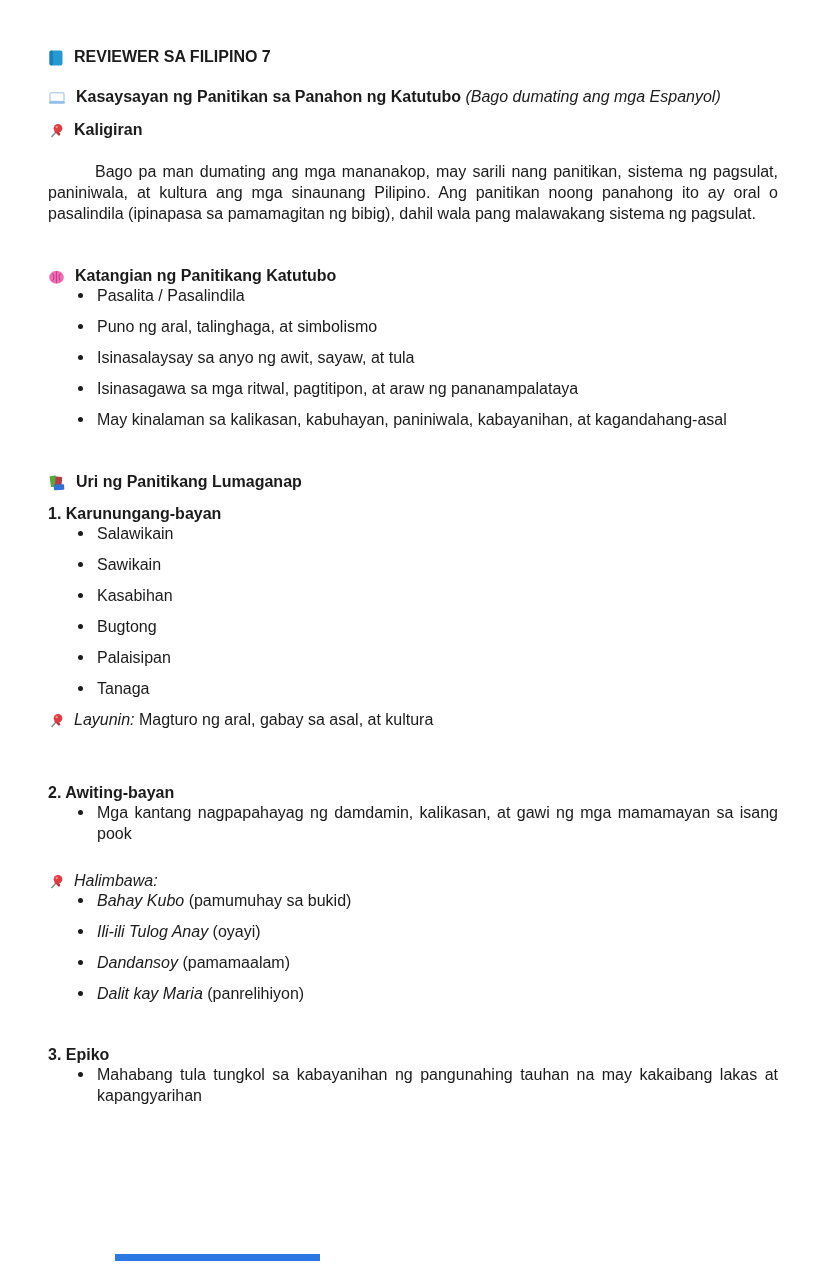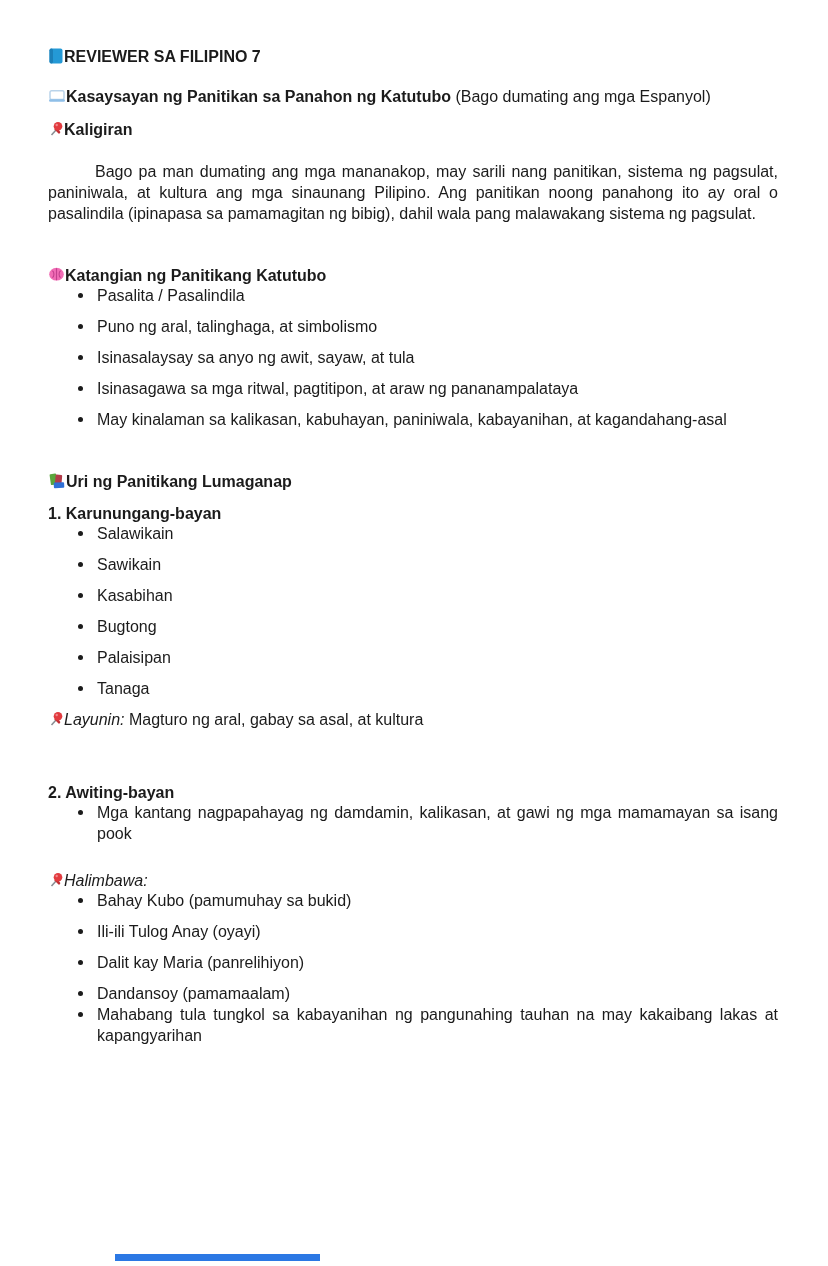--- a/index.html
+++ b/index.html
@@ -3,21 +3,21 @@
 <meta charset="utf-8">
 <style>
   html,body{margin:0;padding:0}
   body{
     width:828px;height:1266px;position:relative;overflow:hidden;
     background:#ffffff;color:#1b1b1b;
     font-family:"Liberation Sans",sans-serif;font-size:16px;line-height:21px;
   }
   .page{padding:48px 50px 0 48px}
 
-  .h-row{display:flex;align-items:flex-start;font-weight:bold;line-height:18px}
+  .h-row{display:flex;align-items:flex-end;gap:10px;font-weight:bold;line-height:18px}
   .h-row .ico{flex:0 0 auto;display:inline-flex}
 
   .m-subtitle{margin-top:22px}
   .m-kaligiran{margin-top:15px}
   .m-paragraph{margin-top:22px}
   .m-katangian{margin-top:43px}
   .m-list1{margin-top:14px}
   .m-uri{margin-top:43px}
   .m-s1title{margin-top:14px}
   .m-list2{margin-top:13px}
@@ -36,21 +36,21 @@
   ul.blist{margin:0;padding:0;list-style:none}
   ul.blist li{position:relative;padding-left:49px;margin-bottom:10px}
   ul.blist li:last-child{margin-bottom:0}
   ul.blist li::before{
     content:"";position:absolute;left:30px;top:8px;
     width:5px;height:5px;border-radius:50%;background:#1b1b1b;
   }
   li.just{text-align:justify}
 
   .note-label{font-style:italic;font-weight:normal}
-  .it{}
+  .it{font-style:italic}
 
   .bottom-bar{
     position:absolute;left:115px;top:1254px;width:205px;height:7px;
     background:#2b78e4;
   }
 </style>
 </head>
 <body>
 
 <div class="page">
@@ -153,23 +153,24 @@
         <circle cx="10" cy="5.3" r="4.3" fill="#e23b3f"></circle>
         <circle cx="8.7" cy="4" r="1.2" fill="#f08a8c"></circle>
       </svg>
     </span>
     <span class="note-label">Halimbawa:</span>
   </div>
 
   <ul class="blist m-list4">
     <li><span class="it">Bahay Kubo</span><span> (pamumuhay sa bukid)</span></li>
     <li><span class="it">Ili-ili Tulog Anay</span><span> (oyayi)</span></li>
+    <li><span class="it">Dandansoy</span><span> (pamamaalam)</span></li>
     <li><span class="it">Dalit kay Maria</span><span> (panrelihiyon)</span></li>
-    <li><span class="it">Dandansoy</span><span> (pamamaalam)</span></li>
   </ul>
 
+  <div class="num-title m-s3title">3. Epiko</div>
   <ul class="blist m-list5">
     <li class="just">Mahabang tula tungkol sa kabayanihan ng pangunahing tauhan na may kakaibang lakas at kapangyarihan</li>
   </ul>
 
 </div>
 
 <div class="bottom-bar"></div>
 
 </body></html>

